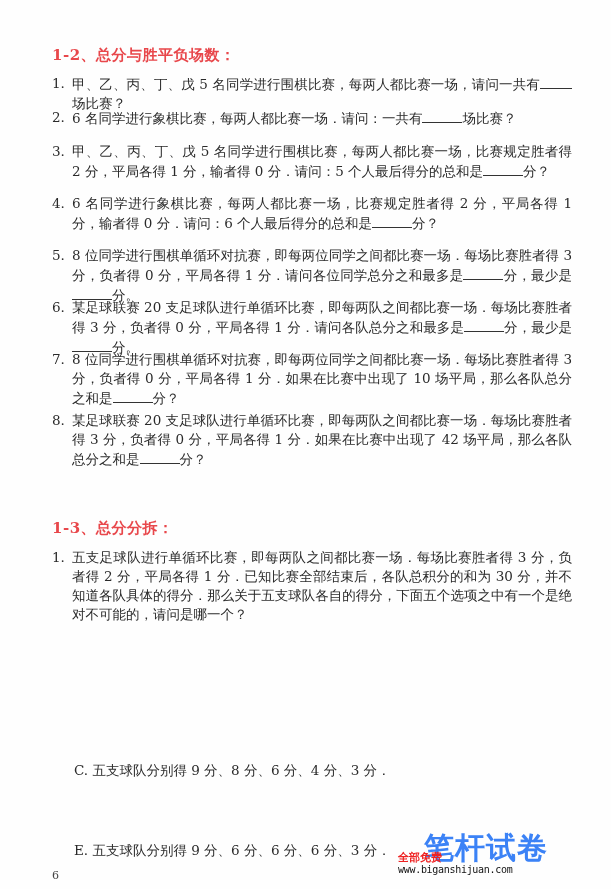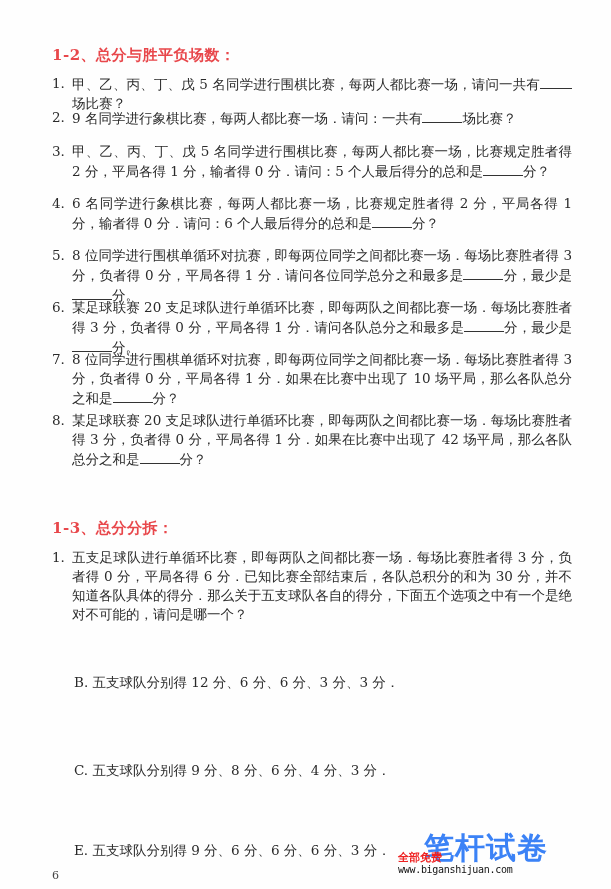--- a/index.html
+++ b/index.html
@@ -26,21 +26,21 @@
 
   <div class="section-title" style="top:46px;">1-2、总分与胜平负场数：</div>
 
   <div class="q" style="top:74px;">
     <span class="num">1.</span>
     <span class="body"><span>甲、乙、丙、丁、戊 5 名同学进行围棋比赛，每两人都比赛一场，请问一共有</span><span class="blank b4"></span><span>场比赛？</span></span>
   </div>
 
   <div class="q" style="top:108px;">
     <span class="num">2.</span>
-    <span class="body"><span>9 名同学进行象棋比赛，每两人都比赛一场．请问：一共有</span><span class="blank b6"></span><span>场比赛？</span></span>
+    <span class="body"><span>6 名同学进行象棋比赛，每两人都比赛一场．请问：一共有</span><span class="blank b6"></span><span>场比赛？</span></span>
   </div>
 
   <div class="q" style="top:142px;">
     <span class="num">3.</span>
     <span class="body"><span>甲、乙、丙、丁、戊 5 名同学进行围棋比赛，每两人都比赛一场，比赛规定胜者得 2 分，平局各得 1 分，输者得 0 分．请问：5 个人最后得分的总和是</span><span class="blank b6"></span><span>分？</span></span>
   </div>
 
   <div class="q" style="top:194px;">
     <span class="num">4.</span>
     <span class="body"><span>6 名同学进行象棋比赛，每两人都比赛一场，比赛规定胜者得 2 分，平局各得 1 分，输者得 0 分．请问：6 个人最后得分的总和是</span><span class="blank b6"></span><span>分？</span></span>
@@ -63,24 +63,23 @@
 
   <div class="q" style="top:411px;">
     <span class="num">8.</span>
     <span class="body"><span>某足球联赛 20 支足球队进行单循环比赛，即每两队之间都比赛一场．每场比赛胜者得 3 分，负者得 0 分，平局各得 1 分．如果在比赛中出现了 42 场平局，那么各队总分之和是</span><span class="blank b6"></span><span>分？</span></span>
   </div>
 
   <div class="section-title" style="top:519px;">1-3、总分分拆：</div>
 
   <div class="q" style="top:548px;">
     <span class="num">1.</span>
-    <span class="body">五支足球队进行单循环比赛，即每两队之间都比赛一场．每场比赛胜者得 3 分，负者得 0 分，平局各得 6 分．已知比赛全部结束后，各队总积分的和为 30 分，并不知道各队具体的得分．那么关于五支球队各自的得分，下面五个选项之中有一个是绝对不可能的，请问是哪一个？</span>
+    <span class="body">五支足球队进行单循环比赛，即每两队之间都比赛一场．每场比赛胜者得 3 分，负者得 2 分，平局各得 1 分．已知比赛全部结束后，各队总积分的和为 30 分，并不知道各队具体的得分．那么关于五支球队各自的得分，下面五个选项之中有一个是绝对不可能的，请问是哪一个？</span>
   </div>
 
-  <div class="opt" style="top:673px;">B. 五支球队分别得 12 分、6 分、6 分、3 分、3 分．</div>
   <div class="opt" style="top:713px;margin-top:48px;">C. 五支球队分别得 9 分、8 分、6 分、4 分、3 分．</div>
   <div class="opt" style="top:793px;margin-top:48px;">E. 五支球队分别得 9 分、6 分、6 分、6 分、3 分．</div>
 
   <div class="page-num">6</div>
 
   <div class="wm">
     <div class="wm-big">笔杆试卷</div>
     <div class="wm-small">全部免费</div>
     <div class="wm-url">www.biganshijuan.com</div>
   </div>

